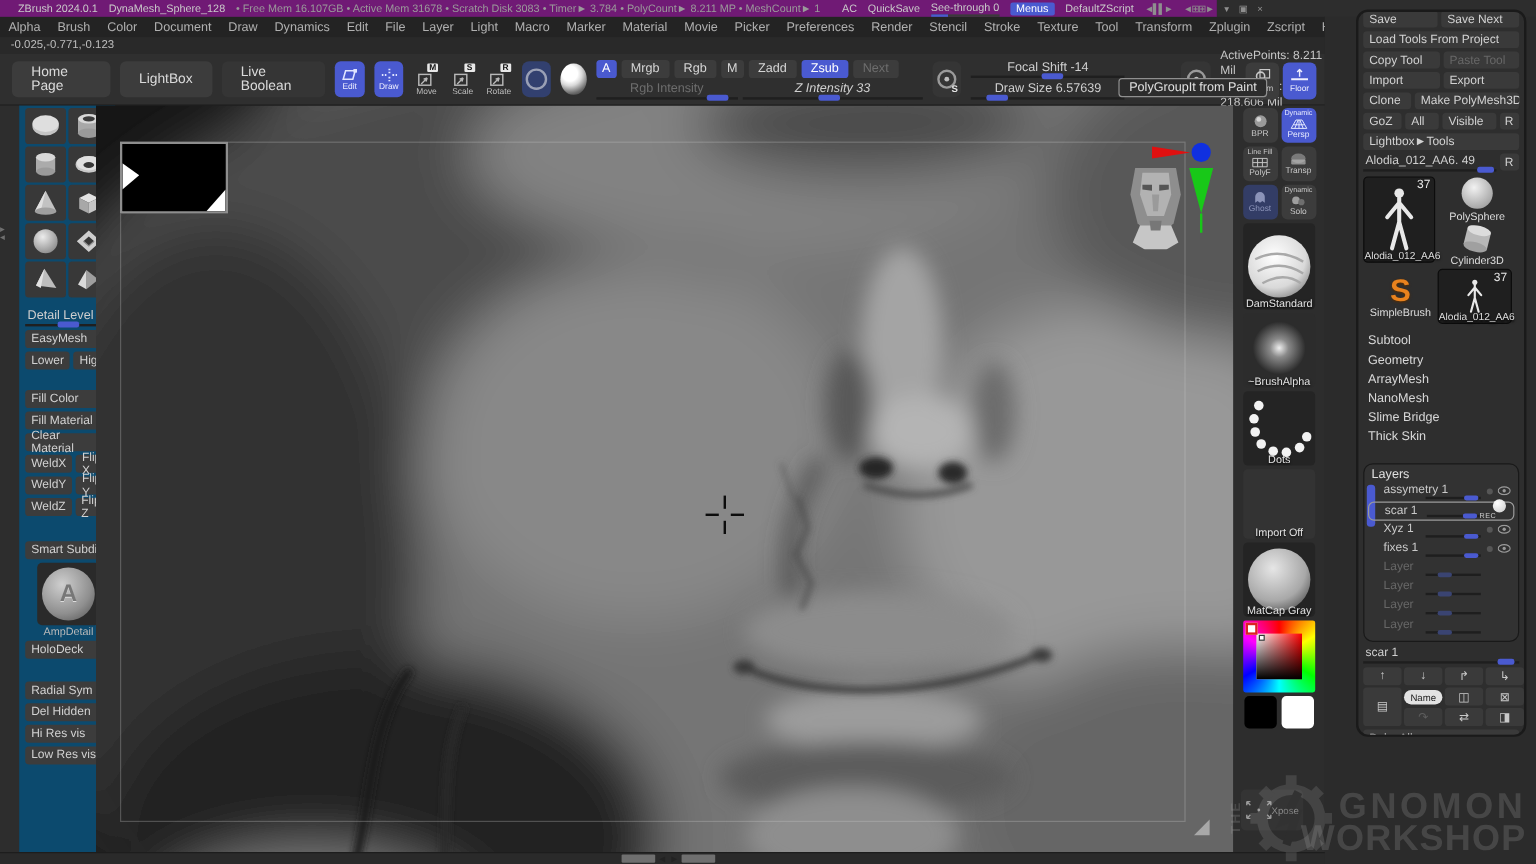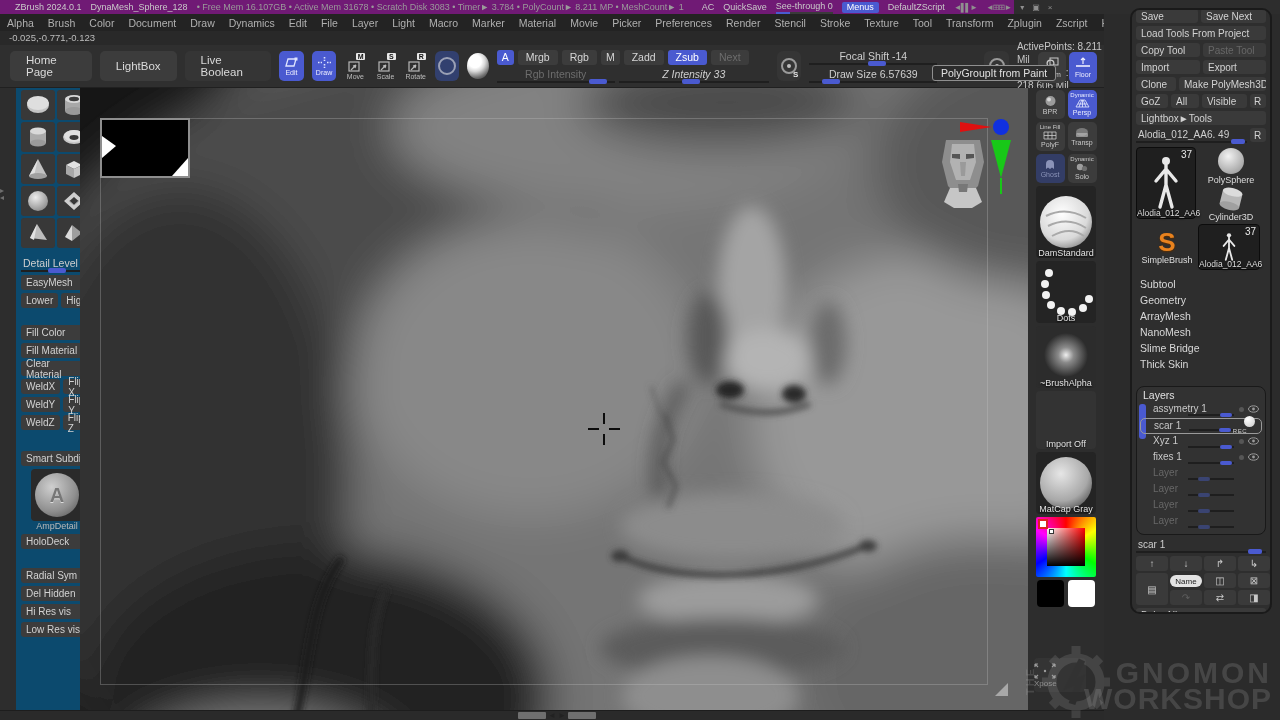--- a/index.html
+++ b/index.html
@@ -129,21 +129,21 @@
   .picker .sv { position:absolute; left:11px; top:11px; width:38px; height:38px;
                 background:linear-gradient(to top, #000, rgba(0,0,0,0)),
                            linear-gradient(to right, #fff, #f00); }
   .picker .mark { position:absolute; left:2px; top:2px; width:10px; height:10px;
                   background:#fff; border:2px solid #d22; }
   .picker .svmark { position:absolute; left:13px; top:12px; width:5px; height:5px;
                     background:#fff; border:1px solid #333; }
   .swatches { display:flex; gap:4px; }
   .swatch { width:27px; height:27px; border-radius:4px; }
   .xpose { position:absolute; left:6px; bottom:18px; width:52px; height:34px; background:#343434;
-           border-radius:4px; display:flex; flex-direction:column; 
+           border-radius:4px; display:flex; flex-direction:row; align-items:center;
            justify-content:center; font-size:8px; color:#8b8b8b; }
 
   
   .rightpanel { position:absolute; left:1104px; top:14px; width:176px; height:706px; background:#2b2b2b; }
   .toolpanel { position:absolute; left:26px; top:-6px; width:142px; height:606px; background:#2e2e2e;
                border:2px solid #1a1a1a; border-radius:10px; padding:3px 4px; overflow:hidden; }
   .prow { display:flex; gap:3px; margin-top:3px; }
   .pbtn { height:14px; background:#3a3a3a; border-radius:3px; font-size:10px; color:#d2d2d2;
           display:flex; align-items:center; padding:0 5px; white-space:nowrap; overflow:hidden; }
   .pbtn.dim { color:#676767; }
@@ -650,48 +650,48 @@
               <stop offset=".7" stop-color="#d9d9d9"></stop>
               <stop offset="1" stop-color="#8c8c8c"></stop>
             </radialGradient>
           </defs>
         <circle cx="28" cy="28" r="26" fill="url(#bg1)"></circle>
         <path d="M8,22 Q28,12 48,24 M10,32 Q30,22 48,34 M14,42 Q32,32 46,42" stroke="#a9a9a9" stroke-width="2" fill="none"></path>
       </svg>
       <span class="tcap">DamStandard</span>
     </div>
 
+    <div class="thumb" style="height:62px; background:#2c2c2c;">
+      <svg width="56" height="56" viewBox="0 0 56 56">
+        <defs>
+            <radialGradient id="ag" cx="50%" cy="50%" r="50%">
+              <stop offset="0" stop-color="#efefef"></stop>
+              <stop offset=".35" stop-color="#8a8a8a"></stop>
+              <stop offset="1" stop-color="#2c2c2c"></stop>
+            </radialGradient>
+          </defs>
+        <circle cx="28" cy="26" r="22" fill="url(#ag)"></circle>
+      </svg>
+      <span class="tcap">~BrushAlpha</span>
+    </div>
+
     <div class="thumb" style="height:62px;">
       <svg width="54" height="50" viewBox="0 0 54 50">
         <g fill="#f2f2f2">
           <circle cx="10" cy="6" r="4"></circle>
             <circle cx="6" cy="17" r="4"></circle>
             <circle cx="7" cy="28" r="4"></circle>
           <circle cx="12" cy="38" r="4"></circle>
             <circle cx="22" cy="44" r="4"></circle>
             <circle cx="33" cy="45" r="4"></circle>
           <circle cx="44" cy="41" r="4"></circle>
             <circle cx="50" cy="32" r="4"></circle>
         </g>
       </svg>
       <span class="tcap">Dots</span>
-    </div>
-
-    <div class="thumb" style="height:62px; background:#2c2c2c;">
-      <svg width="56" height="56" viewBox="0 0 56 56">
-        <defs>
-            <radialGradient id="ag" cx="50%" cy="50%" r="50%">
-              <stop offset="0" stop-color="#efefef"></stop>
-              <stop offset=".35" stop-color="#8a8a8a"></stop>
-              <stop offset="1" stop-color="#2c2c2c"></stop>
-            </radialGradient>
-          </defs>
-        <circle cx="28" cy="26" r="22" fill="url(#ag)"></circle>
-      </svg>
-      <span class="tcap">~BrushAlpha</span>
     </div>
 
     <div class="thumb" style="height:58px; background:#333;">
       <span class="tcap">Import Off</span>
     </div>
 
     <div class="thumb" style="height:62px;">
       <svg width="56" height="56" viewBox="0 0 56 56">
         <defs>
             <radialGradient id="mg" cx="40%" cy="32%" r="75%">

